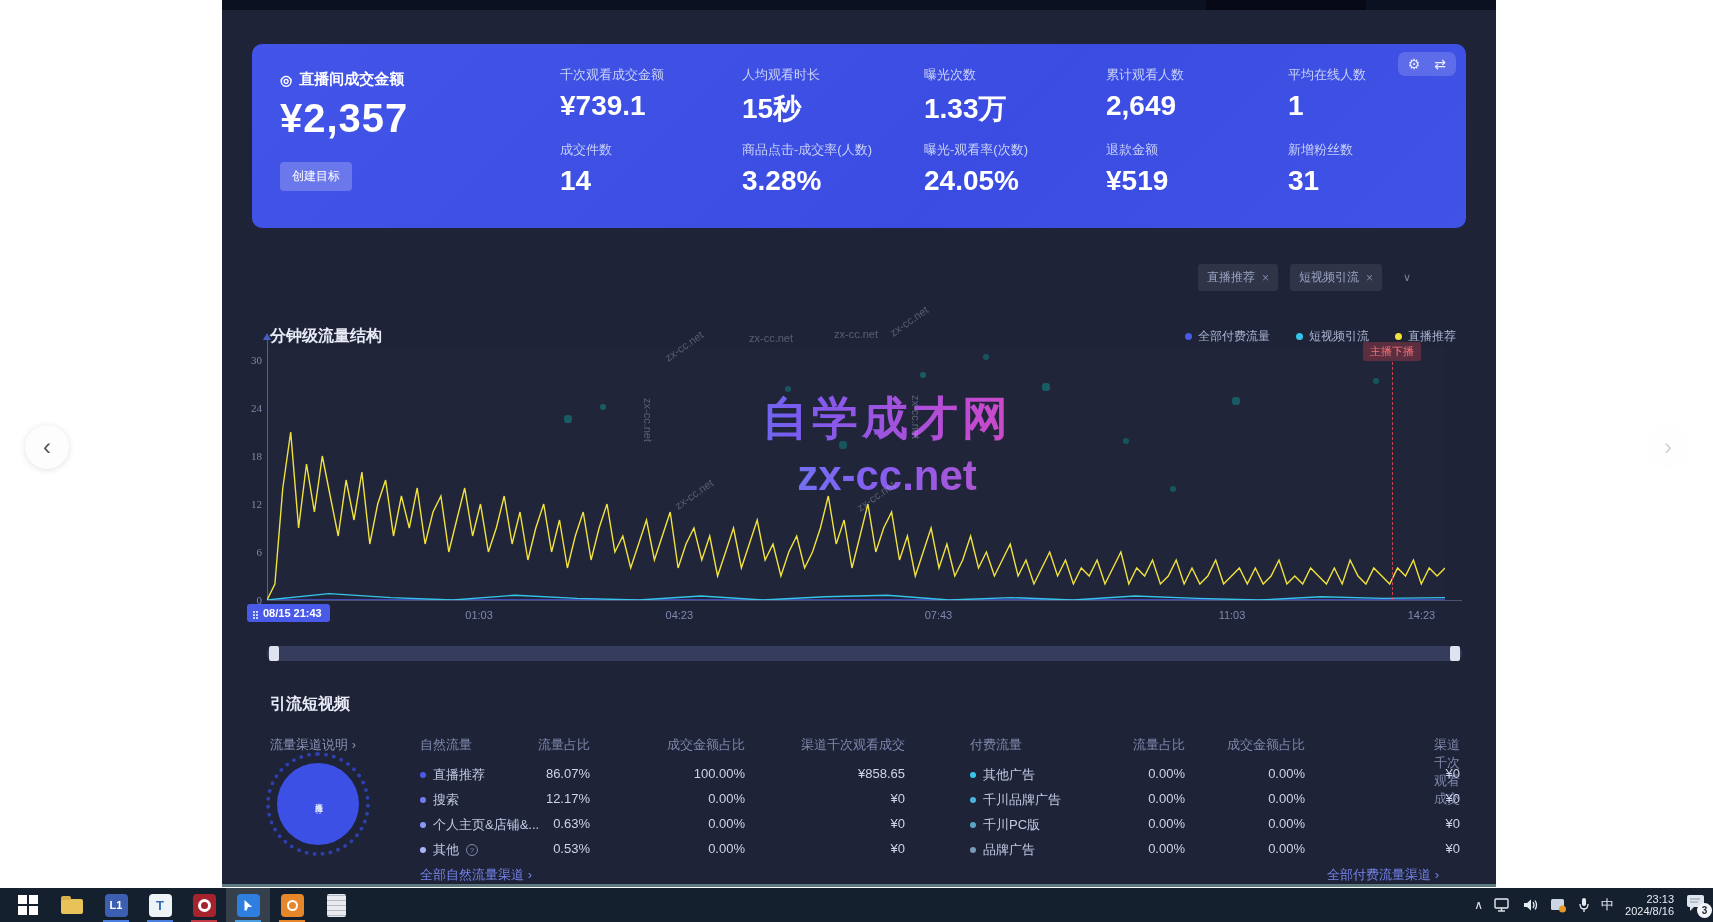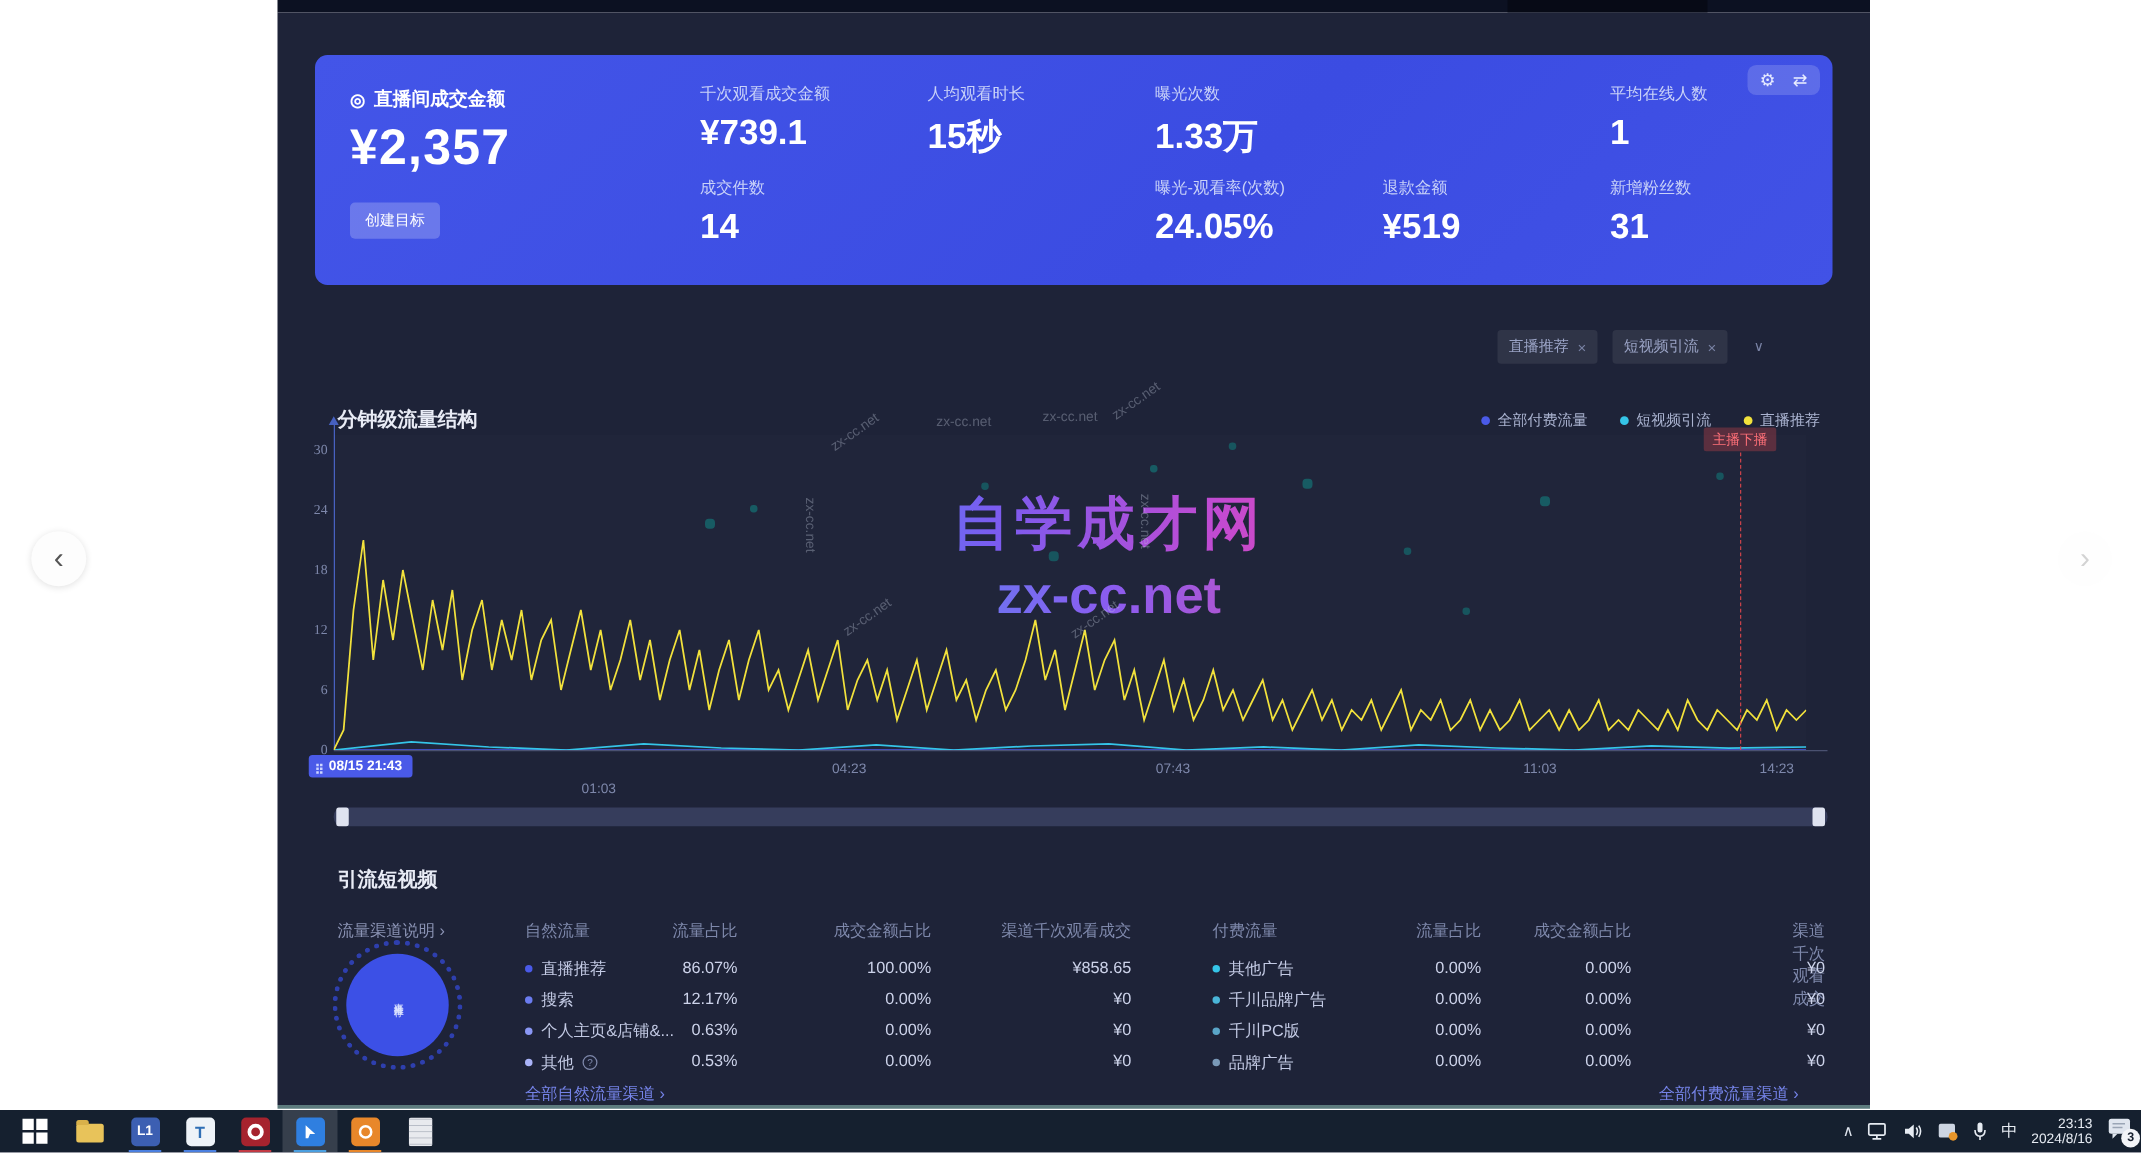--- a/index.html
+++ b/index.html
@@ -172,27 +172,35 @@
         <div class="m-value">¥739.1</div>
       </div>
       <div class="metric" style="left:490px;top:22px">
         <div class="m-label">人均观看时长</div>
         <div class="m-value">15秒</div>
       </div>
       <div class="metric" style="left:672px;top:22px">
         <div class="m-label">曝光次数</div>
         <div class="m-value">1.33万</div>
       </div>
+      <div class="metric" style="left:854px;top:22px">
+        <div class="m-label">累计观看人数</div>
+        <div class="m-value">2,649</div>
+      </div>
       <div class="metric" style="left:1036px;top:22px">
         <div class="m-label">平均在线人数</div>
         <div class="m-value">1</div>
       </div>
       <div class="metric" style="left:308px;top:97px">
         <div class="m-label">成交件数</div>
         <div class="m-value">14</div>
+      </div>
+      <div class="metric" style="left:490px;top:97px">
+        <div class="m-label">商品点击-成交率(人数)</div>
+        <div class="m-value">3.28%</div>
       </div>
       <div class="metric" style="left:672px;top:97px">
         <div class="m-label">曝光-观看率(次数)</div>
         <div class="m-value">24.05%</div>
       </div>
       <div class="metric" style="left:854px;top:97px">
         <div class="m-label">退款金额</div>
         <div class="m-value">¥519</div>
       </div>
       <div class="metric" style="left:1036px;top:97px">
@@ -242,21 +250,21 @@
     <div class="plot">
       <svg id="flow-chart" width="1178" height="252" viewBox="0 0 1178 252" preserveAspectRatio="none">
           <polyline points="0.0,252.0 62.0,252.0 124.0,252.0 186.0,252.0 248.0,252.0 310.0,252.0 372.0,252.0 434.0,252.0 496.0,252.0 558.0,252.0 620.0,252.0 682.0,252.0 744.0,252.0 806.0,252.0 868.0,252.0 930.0,252.0 992.0,252.0 1054.0,252.0 1116.0,252.0 1178.0,252.0" fill="none" stroke="#4a5ae8" stroke-width="1.4"></polyline>
           <polyline points="0.0,252.0 62.0,245.6 124.0,249.6 186.0,252.0 248.0,247.2 310.0,250.4 372.0,252.0 434.0,248.0 496.0,252.0 558.0,248.8 620.0,247.2 682.0,252.0 744.0,249.6 806.0,252.0 868.0,248.0 930.0,250.4 992.0,252.0 1054.0,248.8 1116.0,250.4 1178.0,249.6" fill="none" stroke="#35c5e8" stroke-width="1.4"></polyline>
           <polyline points="0.0,252.0 7.9,236.0 15.8,140.0 23.7,84.0 31.6,180.0 39.5,116.0 47.4,164.0 55.3,108.0 63.2,148.0 71.2,188.0 79.1,132.0 87.0,172.0 94.9,124.0 102.8,196.0 110.7,156.0 118.6,132.0 126.5,188.0 134.4,148.0 142.3,180.0 150.2,140.0 158.1,196.0 166.0,164.0 173.9,148.0 181.8,204.0 189.7,172.0 197.7,140.0 205.6,188.0 213.5,156.0 221.4,204.0 229.3,180.0 237.2,148.0 245.1,196.0 253.0,164.0 260.9,212.0 268.8,180.0 276.7,156.0 284.6,204.0 292.5,172.0 300.4,220.0 308.3,188.0 316.2,164.0 324.1,212.0 332.1,180.0 340.0,156.0 347.9,204.0 355.8,188.0 363.7,220.0 371.6,196.0 379.5,172.0 387.4,212.0 395.3,188.0 403.2,164.0 411.1,220.0 419.0,196.0 426.9,180.0 434.8,212.0 442.7,188.0 450.6,228.0 458.6,204.0 466.5,180.0 474.4,220.0 482.3,196.0 490.2,172.0 498.1,212.0 506.0,196.0 513.9,228.0 521.8,204.0 529.7,188.0 537.6,220.0 545.5,204.0 553.4,180.0 561.3,148.0 569.2,196.0 577.1,172.0 585.0,220.0 593.0,188.0 600.9,156.0 608.8,204.0 616.7,180.0 624.6,164.0 632.5,212.0 640.4,188.0 648.3,228.0 656.2,204.0 664.1,180.0 672.0,220.0 679.9,196.0 687.8,228.0 695.7,212.0 703.6,188.0 711.5,220.0 719.4,204.0 727.4,228.0 735.3,212.0 743.2,196.0 751.1,228.0 759.0,212.0 766.9,236.0 774.8,220.0 782.7,204.0 790.6,228.0 798.5,212.0 806.4,236.0 814.3,220.0 822.2,228.0 830.1,212.0 838.0,236.0 845.9,220.0 853.9,204.0 861.8,236.0 869.7,220.0 877.6,228.0 885.5,212.0 893.4,236.0 901.3,228.0 909.2,212.0 917.1,236.0 925.0,220.0 932.9,236.0 940.8,228.0 948.7,212.0 956.6,236.0 964.5,228.0 972.4,220.0 980.3,236.0 988.3,220.0 996.2,236.0 1004.1,228.0 1012.0,212.0 1019.9,236.0 1027.8,228.0 1035.7,236.0 1043.6,220.0 1051.5,228.0 1059.4,236.0 1067.3,220.0 1075.2,236.0 1083.1,212.0 1091.0,228.0 1098.9,236.0 1106.8,220.0 1114.8,228.0 1122.7,236.0 1130.6,220.0 1138.5,228.0 1146.4,212.0 1154.3,236.0 1162.2,220.0 1170.1,228.0 1178.0,220.0" fill="none" stroke="#f2e23c" stroke-width="1.4"></polyline>
         </svg>
     </div>
     <div class="specks"></div>
     <div class="baseline"></div>
     <div class="xticks" id="xticks">
-        <div class="xtick" style="left: 212.04px; margin-top: 16px;">01:03</div>
+        <div class="xtick" style="left: 212.04px;">01:03</div>
         <div class="xtick" style="left: 412.3px;">04:23</div>
         <div class="xtick" style="left: 671.46px;">07:43</div>
         <div class="xtick" style="left: 965px;">11:03</div>
         <div class="xtick" style="left: 1154.44px;">14:23</div>
       </div>
     <div class="start-chip">
       <span class="chip-dots"></span>
       <span>08/15 21:43</span>
     </div>
     <div class="marker-line" id="marker-line" style="left: 1169.99px; border-left-color: rgb(229, 72, 77);"></div>

